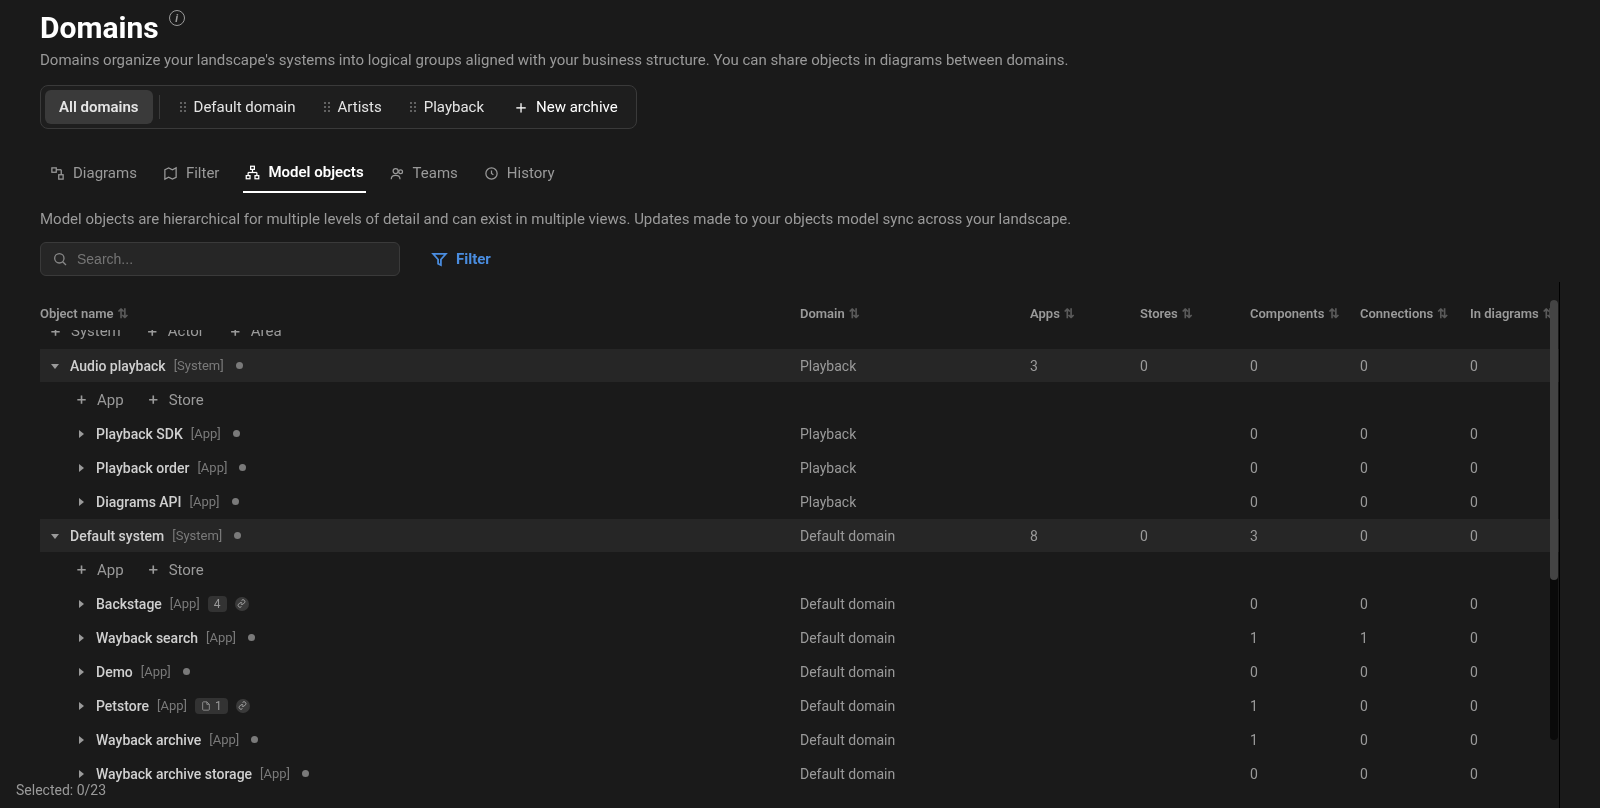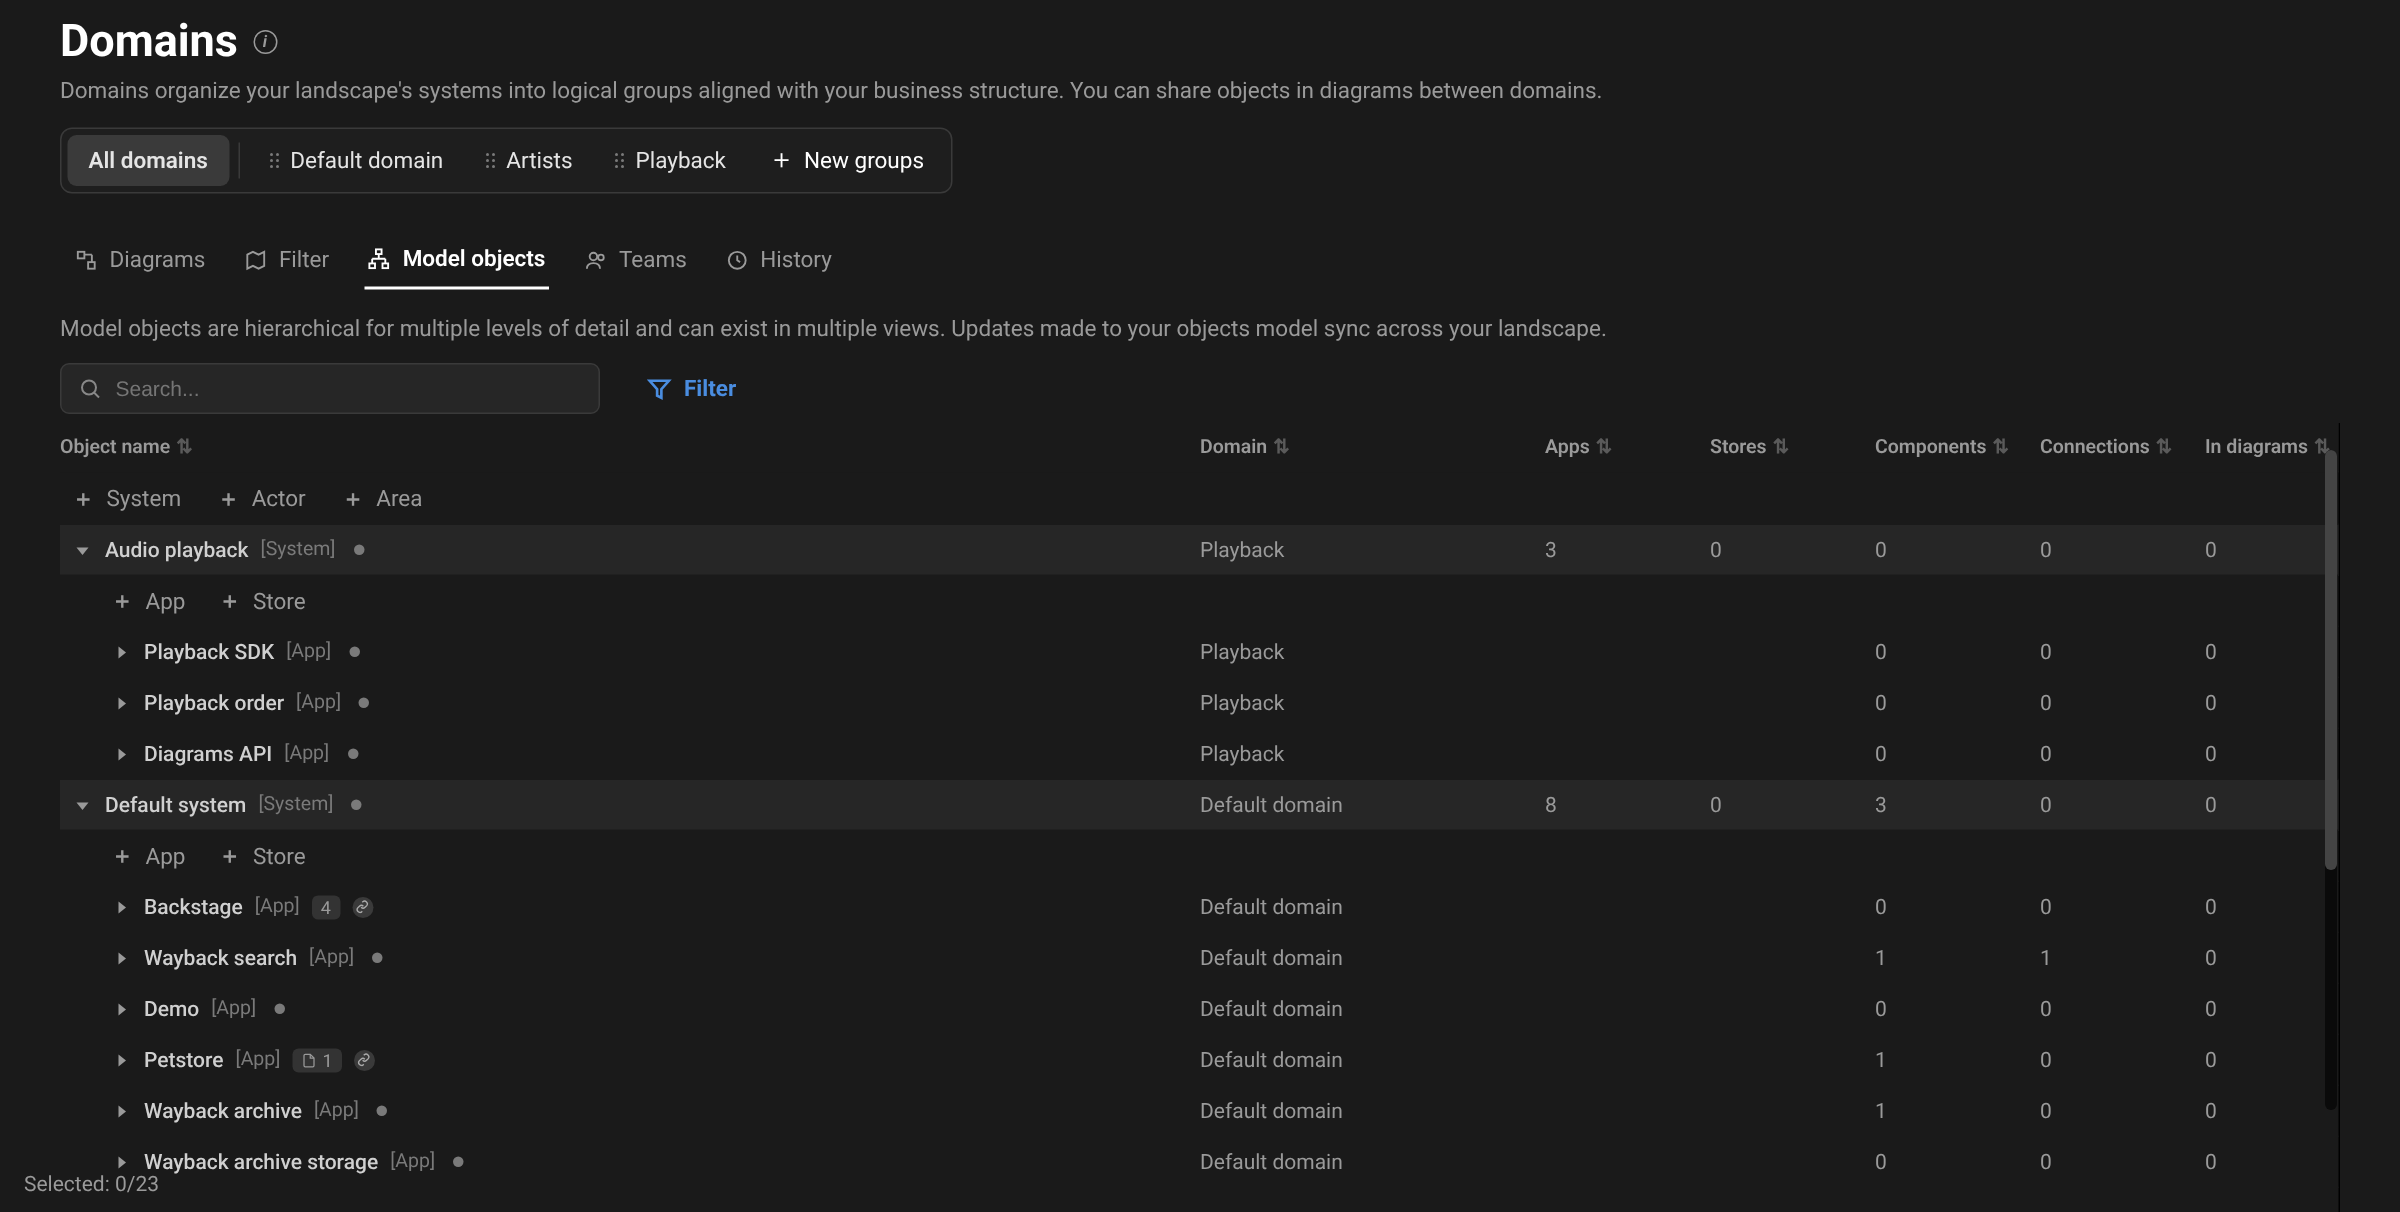--- a/index.html
+++ b/index.html
@@ -30,21 +30,20 @@
   }
   .page{
     padding:10px 40px 0 40px;
     position:relative;
     height:100%;
     display:flex;
     flex-direction:column;
   }
   .title-row{
     display:flex;
-    align-items:center;
     gap:10px;
   }
   h1{
     font-size:30px;
     font-weight:700;
     margin:0;
     color:#fff;
   }
   .info-icon{
     width:16px;height:16px;border-radius:50%;
@@ -168,21 +167,21 @@
     border-right:1px solid #000;
   }
   .thead{
     display:flex;
     align-items:flex-start;
     padding:8px 0;
     color:var(--muted);
     font-weight:600;
     font-size:13px;
     border-bottom:1px solid var(--bg);
-    position:sticky;top:0;
+    position:sticky;top:16px;
     background:var(--bg);
   }
   .col-name{flex:0 0 760px;padding-left:0;}
   .col-domain{flex:0 0 230px;}
   .col-num{flex:0 0 110px;text-align:left;}
   .sort-ic{margin-left:4px;opacity:.5;}
   .add-row{
     display:flex;align-items:center;gap:24px;
     padding:8px 0 8px 8px;
     border-bottom:1px solid var(--bg);
@@ -332,21 +331,21 @@
           </span>
           <span>
             <i></i>
             <i></i>
           </span>
         </span>
       <span>Playback</span>
     </div>
     <div class="domain-chip new-domain">
       <span class="plus">＋</span>
-      <span>New groups</span>
+      <span>New archive</span>
     </div>
   </div>
 
   <div class="tabs">
     <div class="tab">
       <svg width="15" height="15" viewBox="0 0 24 24" fill="none" stroke="currentColor" stroke-width="2">
           <rect x="3" y="3" width="7" height="7"></rect>
           <rect x="14" y="14" width="7" height="7"></rect>
           <line x1="10" y1="6" x2="18" y2="6"></line>
           <line x1="18" y1="6" x2="18" y2="14"></line>

